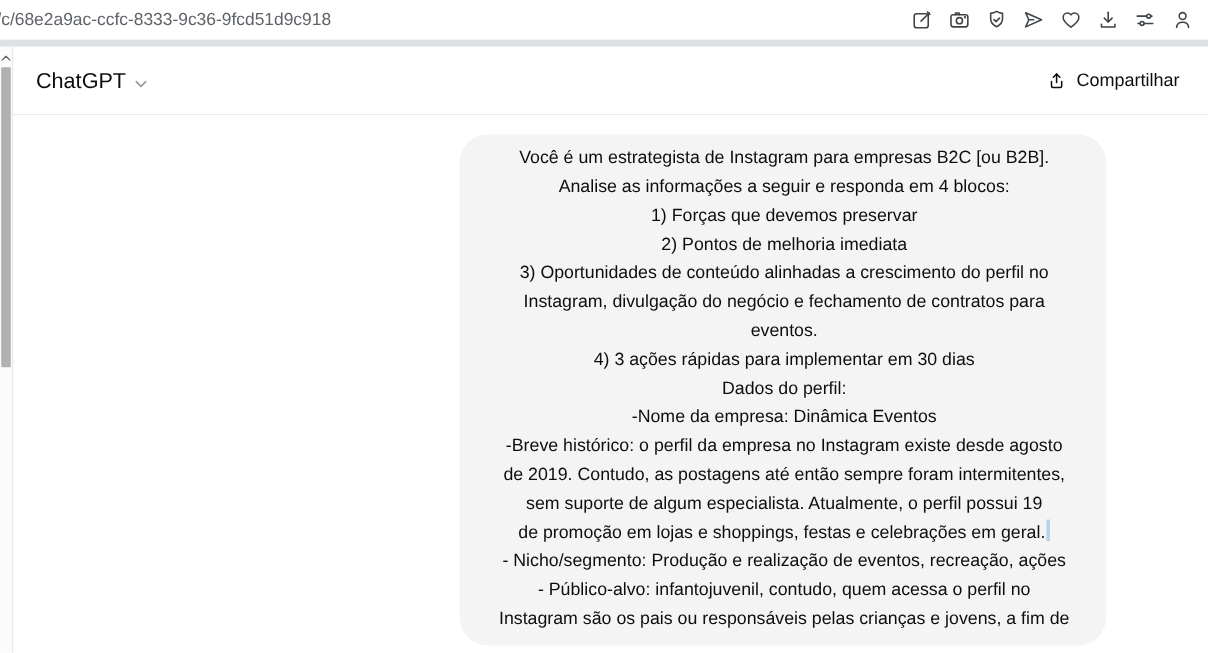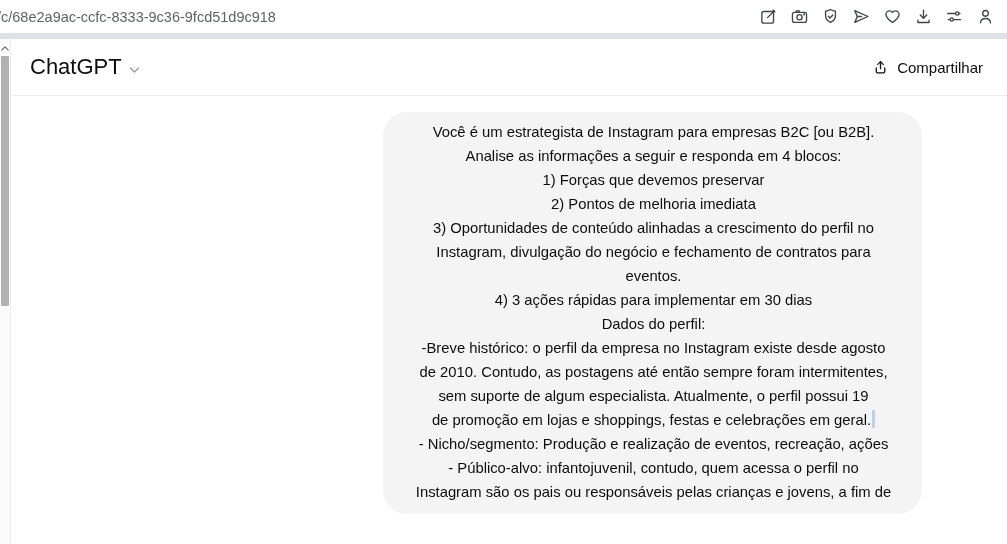--- a/index.html
+++ b/index.html
@@ -31,21 +31,21 @@
     align-items:center;justify-content:center;cursor:pointer;}
   .scroll-up-arrow svg{width:8px;height:5px;stroke:#5f6368;stroke-width:1.4;fill:none;
     stroke-linecap:round;stroke-linejoin:round;}
   .scroll-thumb{position:absolute;top:17px;left:1px;width:8px;height:250px;background:#b1b1b1;
     border-radius:1px;cursor:pointer;}
 
   .chat{flex:1;display:flex;flex-direction:column;}
   .chat-header{height:57px;flex:none;display:flex;align-items:center;
     padding:0 16px 0 19px;border-bottom:1px solid var(--header-border);background:#fff;}
   .model-selector{display:flex;align-items:center;gap:7px;cursor:pointer;}
-  .model-selector .label{font-size:22px;color:var(--text-dark);}
+  .model-selector .label{font-size:18px;color:var(--text-dark);}
   .chev{width:11px;height:8px;}
   .chev svg{width:11px;height:8px;stroke:#9a9a9a;stroke-width:1.4;fill:none;
     stroke-linecap:round;stroke-linejoin:round;display:block;margin-top:3px;}
   .share-button{margin-left:auto;display:flex;align-items:center;gap:8px;cursor:pointer;
     padding:6px 8px;border-radius:10px;}
   .share-button .label{font-size:15px;color:var(--text-dark);}
   .share-button svg{width:17px;height:17px;stroke:var(--text-dark);fill:none;stroke-width:1.5;
     stroke-linecap:round;stroke-linejoin:round;display:block;}
 
   .chat-main{flex:1;position:relative;text-align:center;}
@@ -154,22 +154,23 @@
       <div class="user-bubble">
         <div class="msg-line">Você é um estrategista de Instagram para empresas B2C [ou B2B].</div>
         <div class="msg-line">Analise as informações a seguir e responda em 4 blocos:</div>
         <div class="msg-line">1) Forças que devemos preservar</div>
         <div class="msg-line">2) Pontos de melhoria imediata</div>
         <div class="msg-line">3) Oportunidades de conteúdo alinhadas a crescimento do perfil no</div>
         <div class="msg-line">Instagram, divulgação do negócio e fechamento de contratos para</div>
         <div class="msg-line">eventos.</div>
         <div class="msg-line">4) 3 ações rápidas para implementar em 30 dias</div>
         <div class="msg-line">Dados do perfil:</div>
+        <div class="msg-line">-Nome da empresa: Dinâmica Eventos</div>
         <div class="msg-line">-Breve histórico: o perfil da empresa no Instagram existe desde agosto</div>
-        <div class="msg-line">de 2010. Contudo, as postagens até então sempre foram intermitentes,</div>
+        <div class="msg-line">de 2019. Contudo, as postagens até então sempre foram intermitentes,</div>
         <div class="msg-line">sem suporte de algum especialista. Atualmente, o perfil possui 19</div>
         <div class="msg-line"><span>de promoção em lojas e shoppings, festas e celebrações em geral.</span><span class="text-caret"></span></div>
         <div class="msg-line">- Nicho/segmento: Produção e realização de eventos, recreação, ações</div>
         <div class="msg-line">- Público-alvo: infantojuvenil, contudo, quem acessa o perfil no</div>
         <div class="msg-line">Instagram são os pais ou responsáveis pelas crianças e jovens, a fim de</div>
       </div>
     </div>
 
   </div>
 </div>

